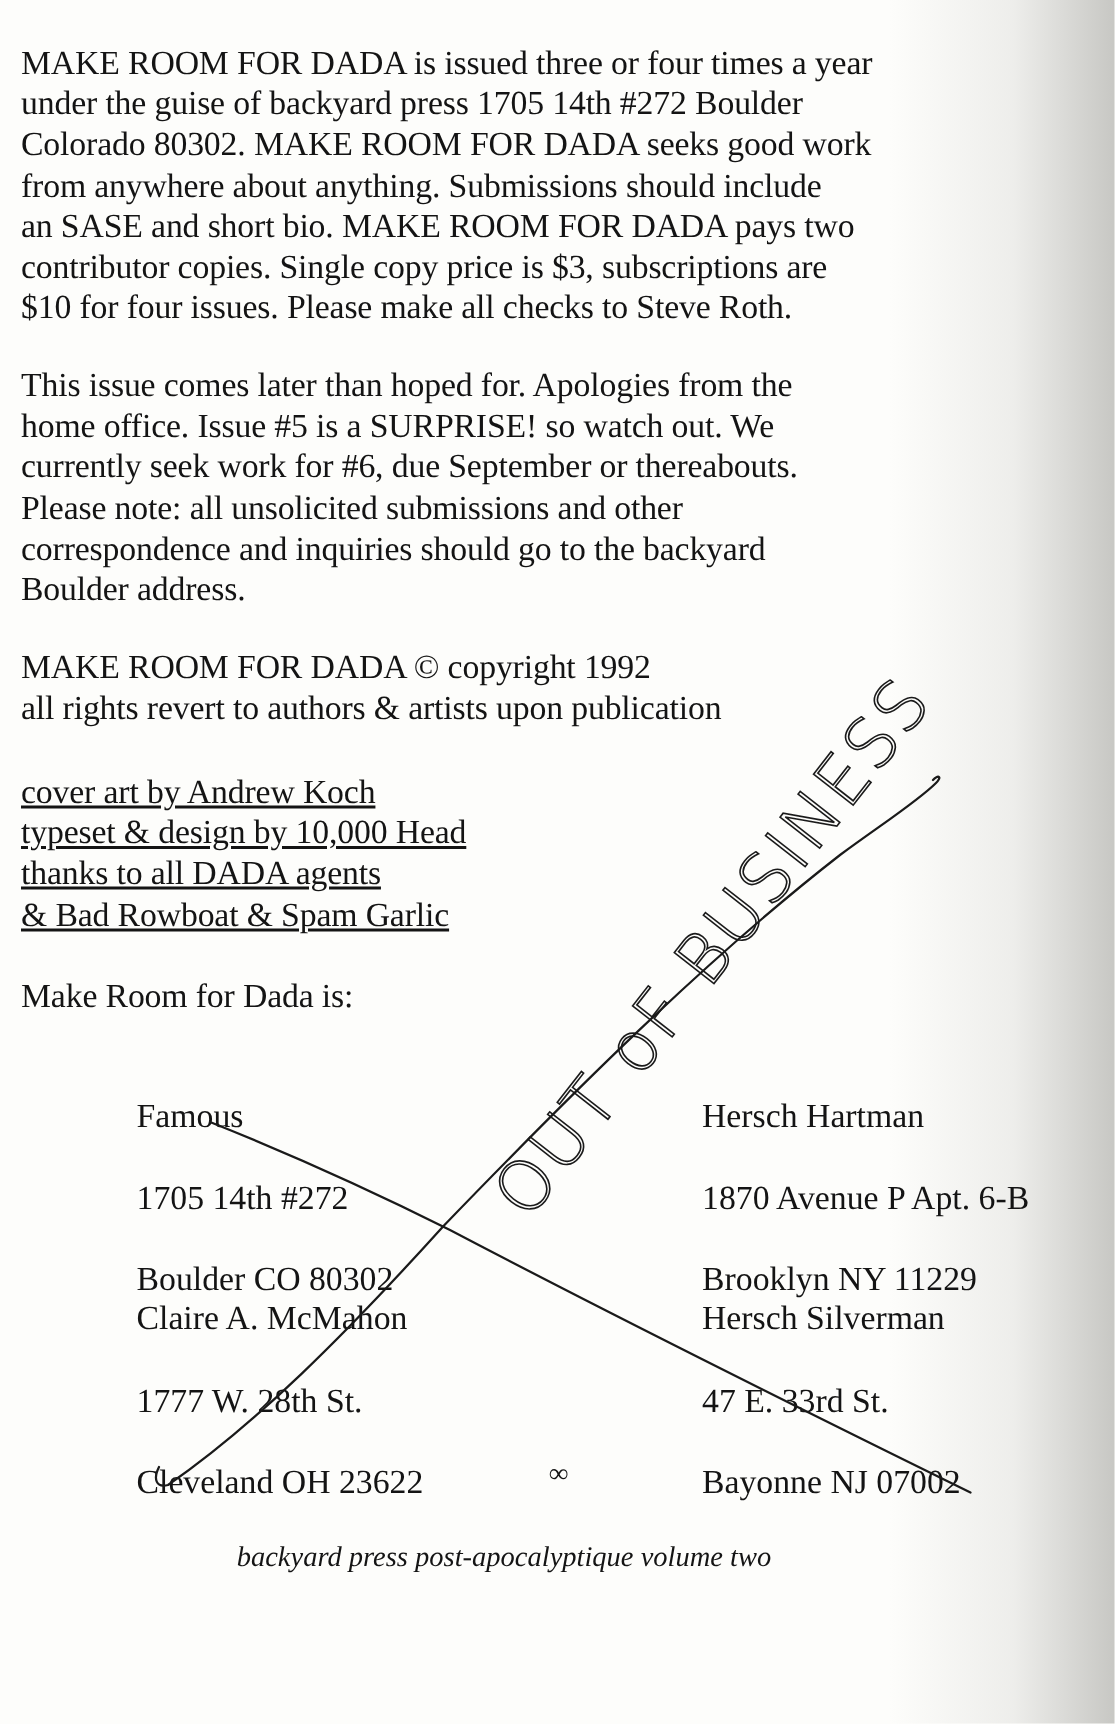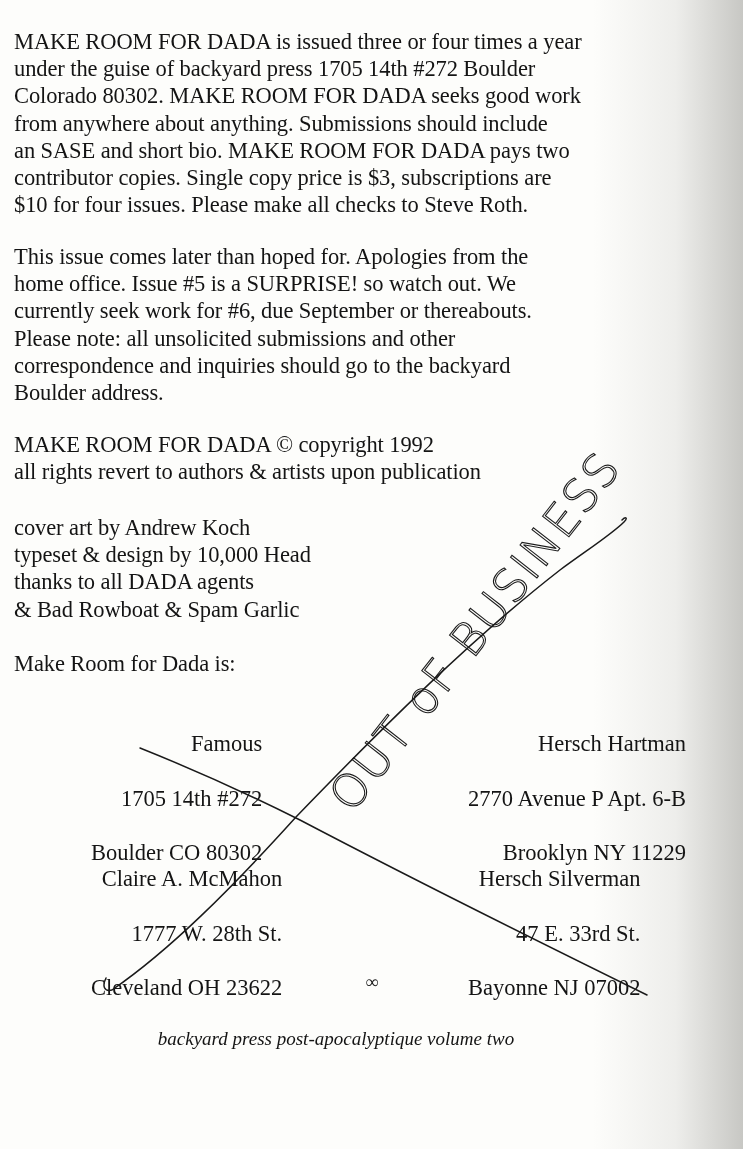--- a/index.html
+++ b/index.html
@@ -15,24 +15,24 @@
     pointer-events:none;
   }
   .para {
     position:absolute; left:14px; width:700px;
     font-size:22.5px; line-height:27.2px; white-space:pre-line;
     letter-spacing:-0.1px;
   }
   .p1 { top:28px; }
   .p2 { top:243px; }
   .p3 { top:431px; }
-  .p4 { top:514px; }
+  .p4 { top:514px;text-decoration:underline; }
   .p5 { top:650px; }
   .addr {
-    position:absolute; font-size:22.5px; line-height:27.2px; white-space:pre-line;text-align:right;
+    position:absolute; font-size:22.5px; line-height:27.2px; white-space:pre-line;
   }
   .a1 { left:91px; top:703px; }
   .a2 { left:468px; top:703px; }
   .a3 { left:91px; top:838px; }
   .a4 { left:468px; top:838px; }
   .infinity {
     position:absolute; left:366px; top:972px; font-size:18px; font-weight:bold;
   }
   .footer {
     position:absolute; left:0; width:670px; top:1028px; text-align:center;
@@ -75,21 +75,21 @@
 &amp; Bad Rowboat &amp; Spam Garlic</div>
 <div class="para p5">Make Room for Dada is:</div>
 
 <div class="addr a1">
   <div>Famous</div>
   <div>1705 14th #272</div>
   <div>Boulder CO 80302</div>
 </div>
 <div class="addr a2">
   <div>Hersch Hartman</div>
-  <div>2770 Avenue P Apt. 6-B</div>
+  <div>1870 Avenue P Apt. 6-B</div>
   <div>Brooklyn NY 11229</div>
 </div>
 <div class="addr a3">
   <div>Claire A. McMahon</div>
   <div>1777 W. 28th St.</div>
   <div>Cleveland OH 23622</div>
 </div>
 <div class="addr a4">
   <div>Hersch Silverman</div>
   <div>47 E. 33rd St.</div>

